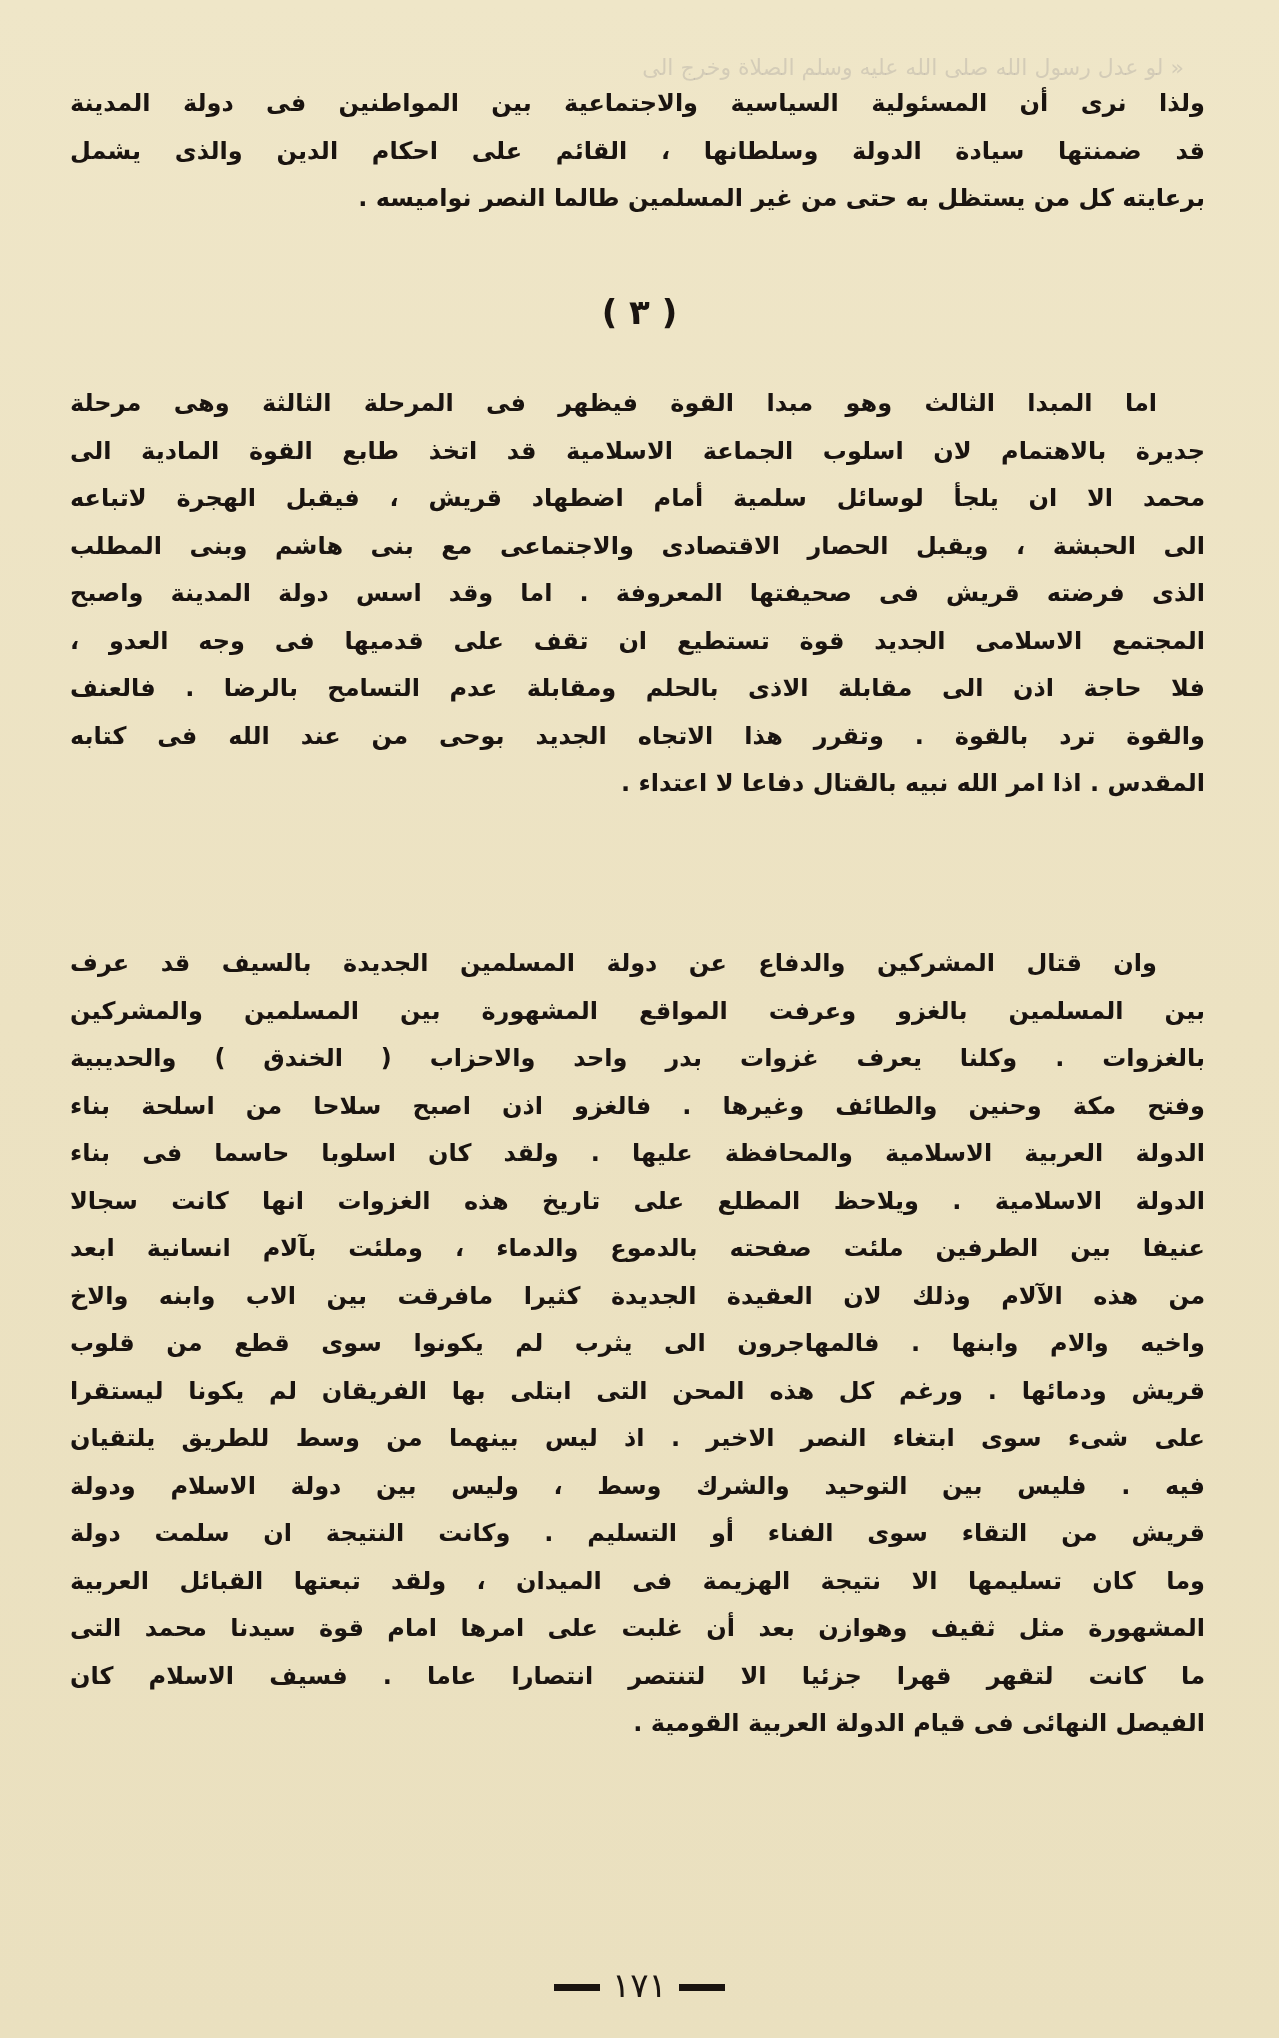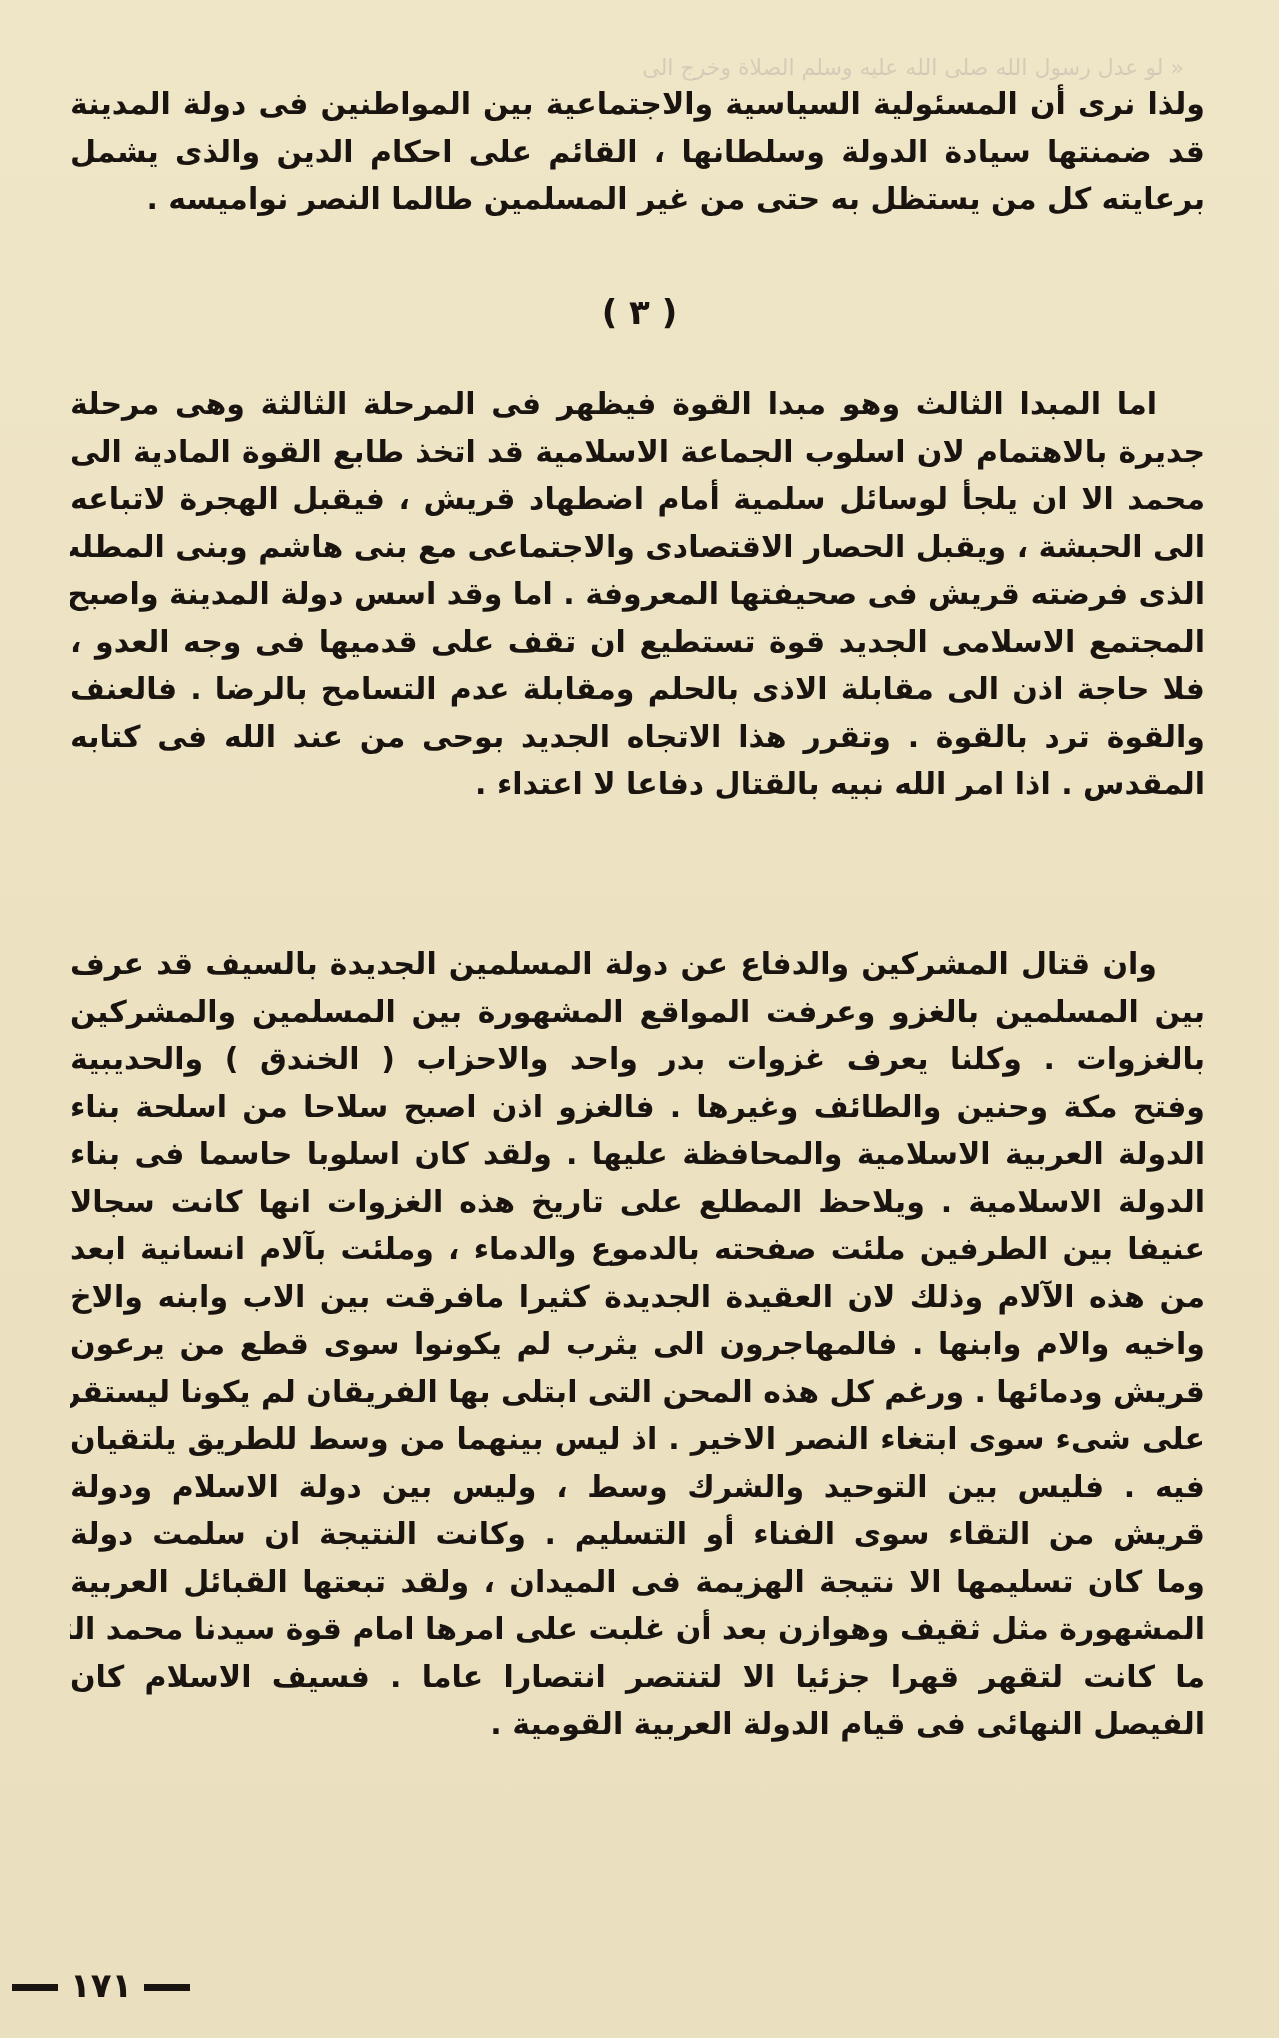--- a/index.html
+++ b/index.html
@@ -13,36 +13,36 @@
     position: absolute; left: 0; top: 0; width: 1279px; height: 2038px;
     background: linear-gradient(180deg, #efe6c8 0%, #ece2c2 50%, #eae0bf 100%);
   }
   .ghost {
     position: absolute; color: rgba(90,90,110,0.18);
     font-size: 22px; direction: rtl; white-space: nowrap;
   }
   .text-block {
     position: absolute; left: 70px; width: 1135px;
     direction: rtl; text-align: justify; text-align-last: right;
-    color: #1a1410; font-size: 30px; font-weight: bold;
+    color: #1a1410; font-size: 24px; font-weight: bold;
   }
   .line {
     display: block; height: 47.5px; line-height: 47.5px;
     text-align: justify; text-align-last: justify; white-space: nowrap;
     overflow: hidden;
   }
   .line.last { text-align-last: right; }
   .line.indent { padding-right: 48px; }
   .section-number {
     position: absolute; top: 292px; left: 0; width: 1279px; text-align: center;
     font-size: 34px; font-weight: bold; color: #1a1410; direction: rtl;
   }
   .page-number {
-    position: absolute; top: 1965px; left: 0; width: 1279px; 
-    font-size: 34px; font-weight: bold; color: #1a1410;
+    position: absolute; top: 1965px; left: 0; width: 1279px; text-align: center;
+    font-size: 34px; font-weight: normal; color: #1a1410;
   }
   .page-number .dash {
     display: inline-block; width: 46px; height: 7px; background: #1a1410;
     vertical-align: middle; margin: 0 12px;
   }
 </style>
 </head>
 <body>
 
 <div class="page">
@@ -71,21 +71,21 @@
 
   <div class="text-block" style="top:940px;">
     <span class="line indent">وان قتال المشركين والدفاع عن دولة المسلمين الجديدة بالسيف قد عرف</span>
     <span class="line">بين المسلمين بالغزو وعرفت المواقع المشهورة بين المسلمين والمشركين</span>
     <span class="line">بالغزوات . وكلنا يعرف غزوات بدر واحد والاحزاب ( الخندق ) والحديبية</span>
     <span class="line">وفتح مكة وحنين والطائف وغيرها . فالغزو اذن اصبح سلاحا من اسلحة بناء</span>
     <span class="line">الدولة العربية الاسلامية والمحافظة عليها . ولقد كان اسلوبا حاسما فى بناء</span>
     <span class="line">الدولة الاسلامية . ويلاحظ المطلع على تاريخ هذه الغزوات انها كانت سجالا</span>
     <span class="line">عنيفا بين الطرفين ملئت صفحته بالدموع والدماء ، وملئت بآلام انسانية ابعد</span>
     <span class="line">من هذه الآلام وذلك لان العقيدة الجديدة كثيرا مافرقت بين الاب وابنه والاخ</span>
-    <span class="line">واخيه والام وابنها . فالمهاجرون الى يثرب لم يكونوا سوى قطع من يرعون</span>
+    <span class="line">واخيه والام وابنها . فالمهاجرون الى يثرب لم يكونوا سوى قطع من قلوب</span>
     <span class="line">قريش ودمائها . ورغم كل هذه المحن التى ابتلى بها الفريقان لم يكونا ليستقرا</span>
     <span class="line">على شىء سوى ابتغاء النصر الاخير . اذ ليس بينهما من وسط للطريق يلتقيان</span>
     <span class="line">فيه . فليس بين التوحيد والشرك وسط ، وليس بين دولة الاسلام ودولة</span>
     <span class="line">قريش من التقاء سوى الفناء أو التسليم . وكانت النتيجة ان سلمت دولة</span>
     <span class="line">وما كان تسليمها الا نتيجة الهزيمة فى الميدان ، ولقد تبعتها القبائل العربية</span>
     <span class="line">المشهورة مثل ثقيف وهوازن بعد أن غلبت على امرها امام قوة سيدنا محمد التى</span>
     <span class="line">ما كانت لتقهر قهرا جزئيا الا لتنتصر انتصارا عاما . فسيف الاسلام كان</span>
     <span class="line last">الفيصل النهائى فى قيام الدولة العربية القومية .</span>
   </div>
 

